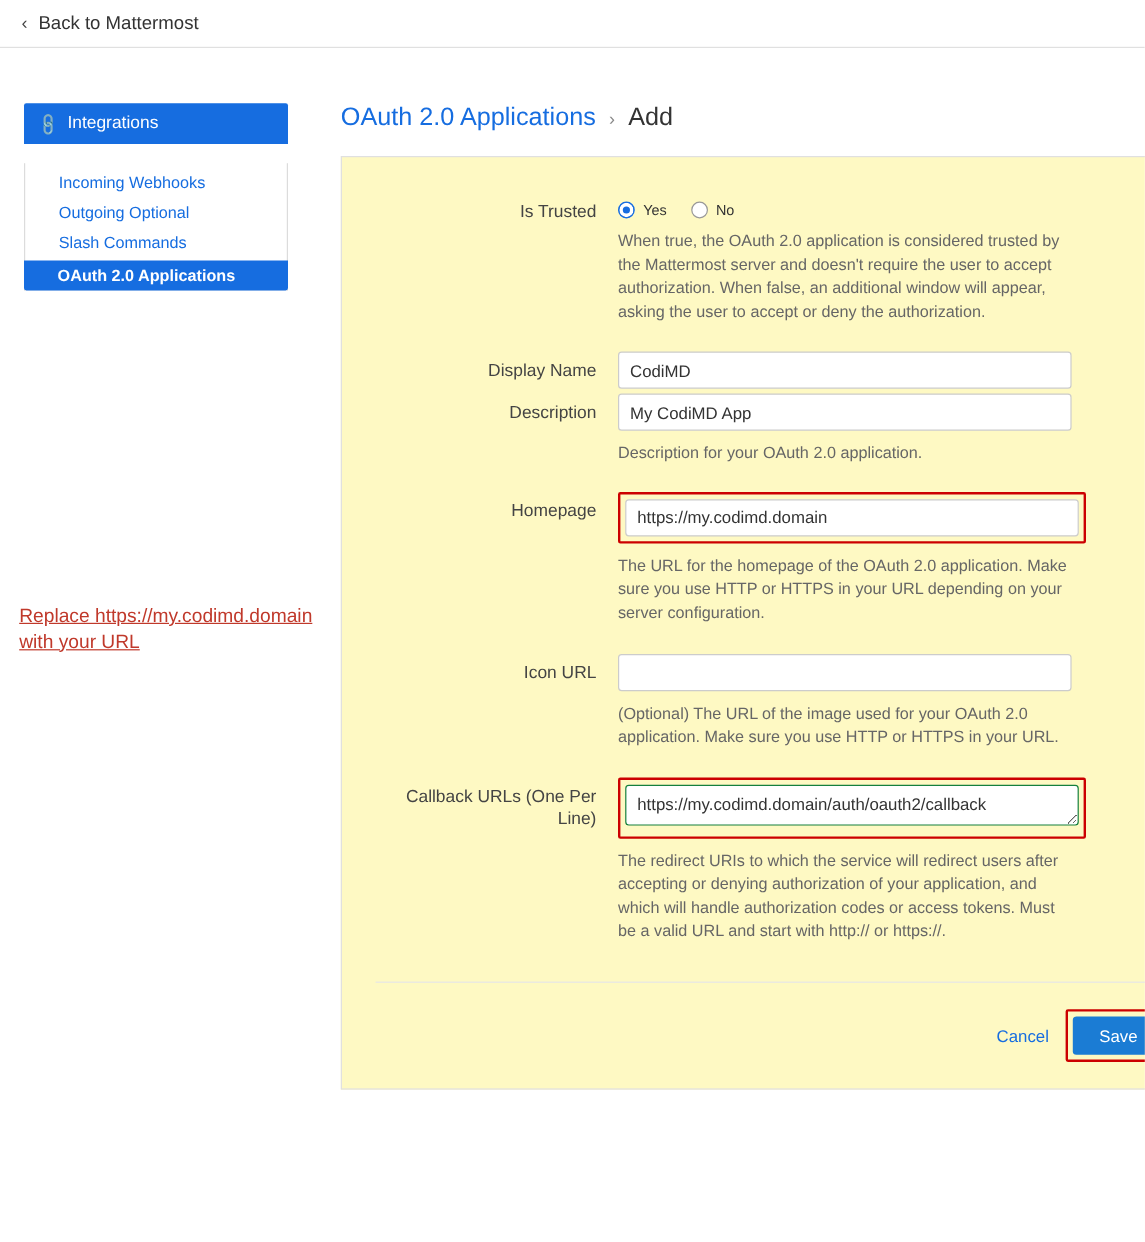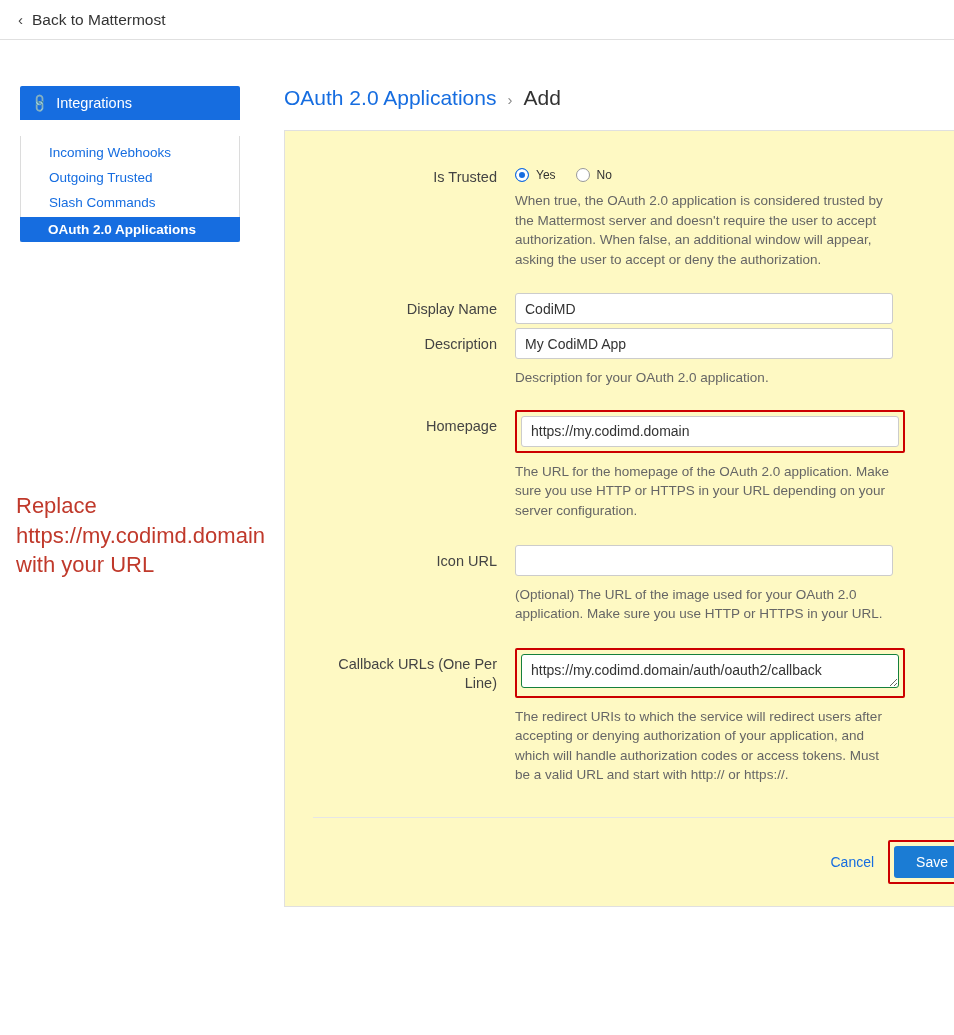--- a/index.html
+++ b/index.html
@@ -85,25 +85,26 @@
     font-weight: bold;
     padding-left: 28px;
     margin: 2px -1px -3px -1px;
     border-radius: 0 0 2px 2px;
   }
 
   
   .annotation {
     position: absolute;
     left: 16px;
-    top: 491px;
+    top: 503px;
     width: 260px;
     color: #c0392b;
-    font-size: 22px;
+    font-size: 16px;
     line-height: 1.35;
+    text-decoration: underline;
   }
 
   
   .main {
     margin-left: 44px;
     flex: 1;
     padding-right: 28px;
   }
   .crumbs {
     display: flex;
@@ -254,21 +255,21 @@
 
   <div class="content">
 
     <div class="sidebar">
       <div class="sb-head">
         <span class="link-icon">🔗</span>
         <span>Integrations</span>
       </div>
       <div class="sb-list">
         <div class="sb-item">Incoming Webhooks</div>
-        <div class="sb-item">Outgoing Trusted</div>
+        <div class="sb-item">Outgoing Optional</div>
         <div class="sb-item">Slash Commands</div>
         <div class="sb-item active">OAuth 2.0 Applications</div>
       </div>
     </div>
 
     <div class="main">
 
       <div class="crumbs">
         <span class="root">OAuth 2.0 Applications</span>
         <span class="sep">›</span>

